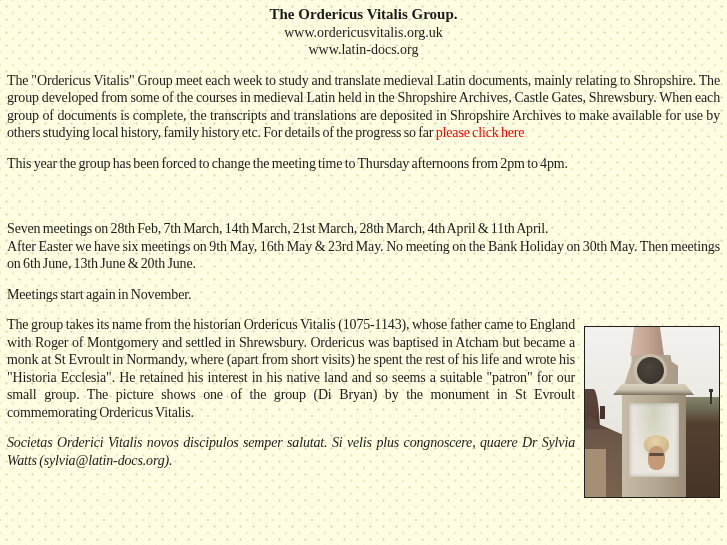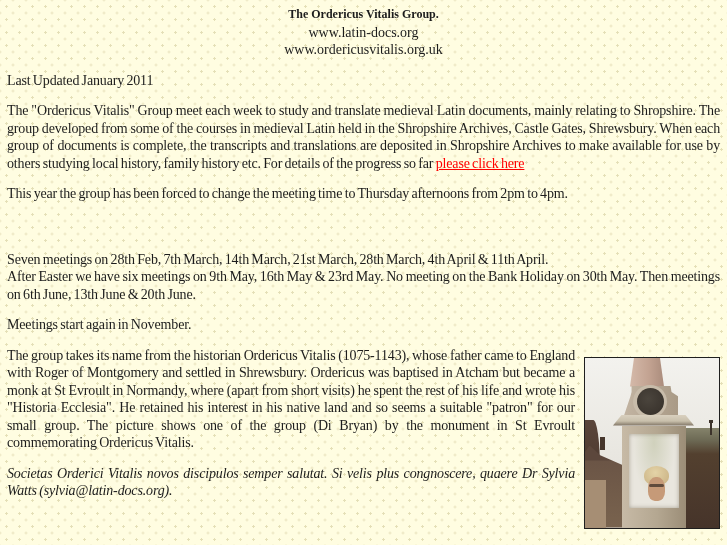--- a/index.html
+++ b/index.html
@@ -14,24 +14,24 @@
       radial-gradient(circle, rgba(186,175,118,0.30) 1px, transparent 1.4px);
     background-size: 13px 13px, 13px 13px;
     background-position: 0 0, 6.5px 6.5px;
     font-family: "Liberation Serif", "DejaVu Serif", serif;
     font-size: 14px;
     line-height: 17.5px;
     color: #1c1c1c;
   }
   .page { margin: 6px 7px 0 7px; }
   .header { text-align: center; }
-  .title { font-weight: bold; font-size: 12px; margin-top: 0; }
+  .title { font-weight: bold; font-size: 15px; margin-top: 0; }
   .updated { margin: 13px 0; }
   p { margin: 13px 0; text-align: justify; letter-spacing: -0.15px; word-spacing: -1px; }
-  a.redlink { color: #ff0000; text-decoration: underline; cursor: pointer; }
+  a.redlink { color: #ff0000; cursor: pointer; }
   .latin { font-style: italic; }
 
   
   .photo {
     float: right;
     position: relative;
     width: 134px; height: 170px;
     margin: 10px 0 0 9px;
     border: 1px solid #1f1f1f;
     background: linear-gradient(180deg, #f3f2ee 0%, #e9e7e1 55%, #e1ded7 100%);
@@ -73,23 +73,22 @@
   .glasses { left:64px; top:126px; width:15px; height:3px; border-radius:2px;
     background: rgba(66,52,43,0.78); }
 </style>
 </head>
 <body>
 
 <div class="page">
 
   <div class="header">
     <div class="title">The Ordericus Vitalis Group.</div>
+    <div>www.ordericusvitalis.org.uk</div>
     <div>www.latin-docs.org</div>
-    <div>www.ordericusvitalis.org.uk</div>
-    <p class="updated">Last Updated January 2011</p>
   </div>
 
   <p><span>The "Ordericus Vitalis" Group meet each week to study and translate medieval Latin documents, mainly relating to Shropshire. The group developed from some of the courses in medieval Latin held in the Shropshire Archives, Castle Gates, Shrewsbury. When each group of documents is complete, the transcripts and translations are deposited in Shropshire Archives to make available for use by others studying local history, family history etc. For details of the progress so far </span><a class="redlink">please click here</a></p>
 
   <p>This year the group has been forced to change the meeting time to Thursday afternoons from 2pm to 4pm.</p>
 
   <p>
     <br>
     <br>
     <span>Seven meetings on 28th Feb, 7th March, 14th March, 21st March, 28th March, 4th April &amp; 11th April.</span><br>

